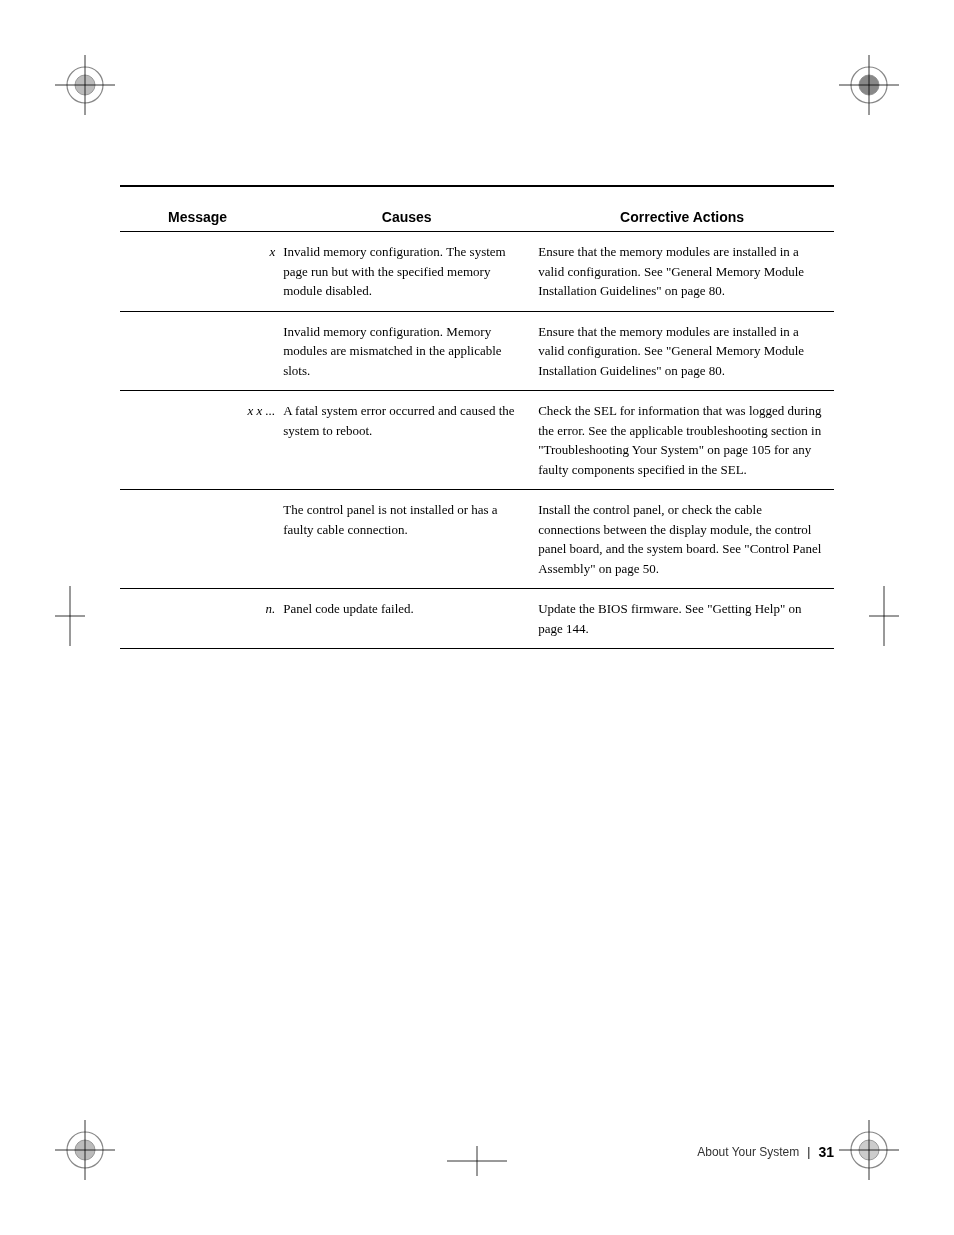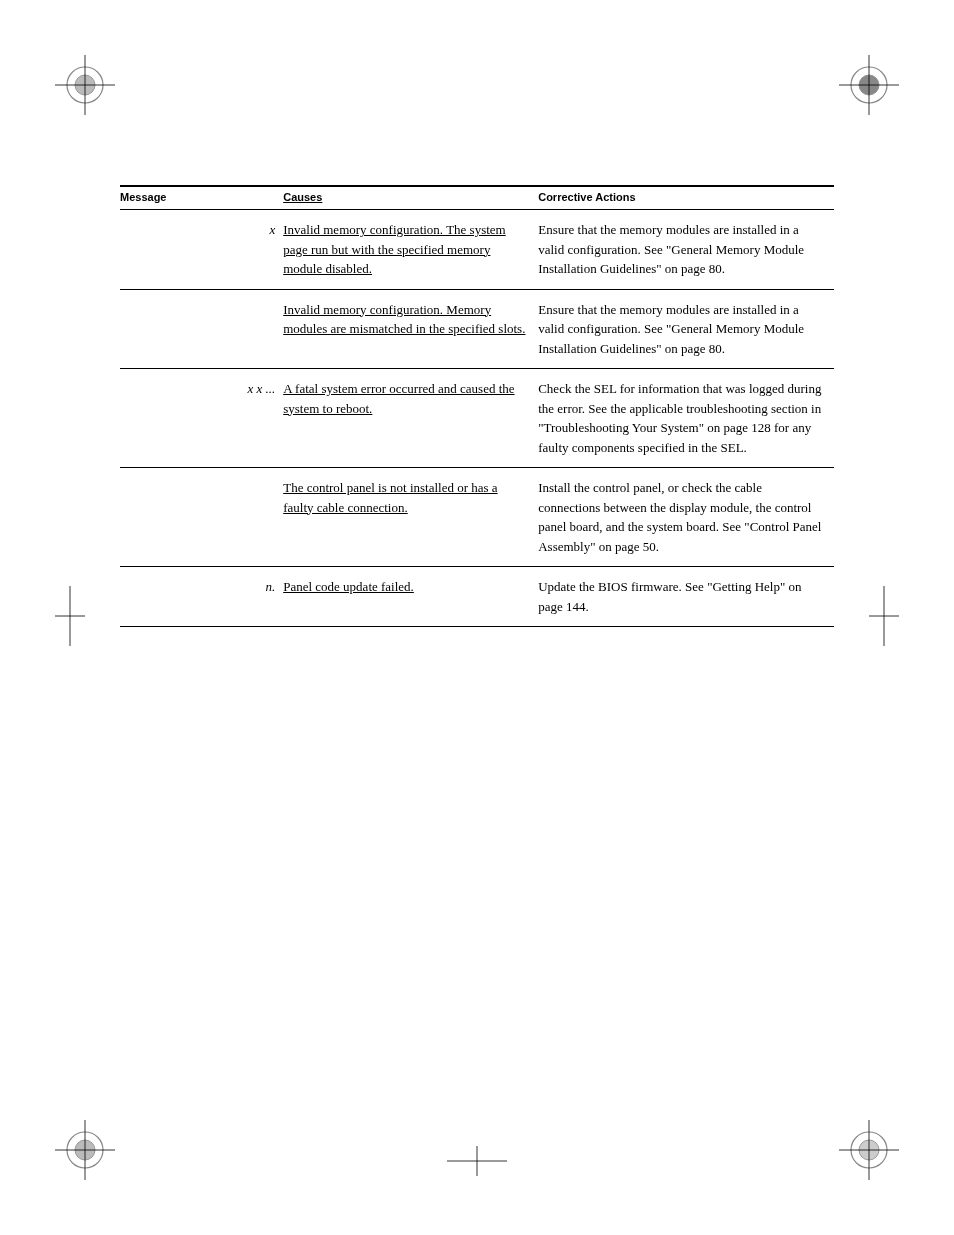--- a/index.html
+++ b/index.html
@@ -83,44 +83,43 @@
     }
 
     .data-table thead tr {
       border-top: 2px solid #000;
       border-bottom: 1.5px solid #000;
     }
 
     .data-table th {
       font-weight: bold;
       font-family: Arial, Helvetica, sans-serif;
-      font-size: 11px;
-      padding: 4px 8px 6px 0;
-      text-align: left;
+      font-size: 14px;
+      padding: 22px 8px 6px 0;
+      text-align: center;
       vertical-align: bottom;
     }
 
     .data-table td {
       padding: 10px 8px 10px 0;
       vertical-align: top;
       font-size: 13px;
       line-height: 1.5;
     }
 
     .data-table tbody tr {
       border-bottom: 1px solid #000;
     }
 
     .col-message {
       width: 160px;
     }
 
     .col-causes {
       width: 250px;
-      text-decoration: underline;
     }
 
     .col-actions {
       width: 290px;
     }
 
     .message-cell {
       font-style: italic;
       padding-top: 10px;
       vertical-align: middle;
@@ -230,43 +229,48 @@
         <tr>
           <td class="message-cell col-message">
             <em>x</em>
           </td>
           <td class="col-causes">Invalid memory configuration. The system page run but with the specified memory module disabled.</td>
           <td class="col-actions">Ensure that the memory modules are installed in a valid configuration. See "General Memory Module Installation Guidelines" on page 80.</td>
         </tr>
 
         <tr>
           <td class="message-cell col-message"></td>
-          <td class="col-causes">Invalid memory configuration. Memory modules are mismatched in the specified slots.</td>
+          <td class="col-causes">Invalid memory configuration. Memory modules are mismatched in the applicable slots.</td>
           <td class="col-actions">Ensure that the memory modules are installed in a valid configuration. See "General Memory Module Installation Guidelines" on page 80.</td>
         </tr>
 
         <tr>
           <td class="message-cell col-message">
             <em>x  x  ...</em>
           </td>
           <td class="col-causes">A fatal system error occurred and caused the system to reboot.</td>
-          <td class="col-actions">Check the SEL for information that was logged during the error. See the applicable troubleshooting section in "Troubleshooting Your System" on page 128 for any faulty components specified in the SEL.</td>
+          <td class="col-actions">Check the SEL for information that was logged during the error. See the applicable troubleshooting section in "Troubleshooting Your System" on page 105 for any faulty components specified in the SEL.</td>
         </tr>
 
         <tr>
           <td class="message-cell col-message"></td>
           <td class="col-causes">The control panel is not installed or has a faulty cable connection.</td>
           <td class="col-actions">Install the control panel, or check the cable connections between the display module, the control panel board, and the system board. See "Control Panel Assembly" on page 50.</td>
         </tr>
 
         <tr>
           <td class="message-cell col-message">
             <em>n.</em>
           </td>
           <td class="col-causes">Panel code update failed.</td>
           <td class="col-actions">Update the BIOS firmware. See "Getting Help" on page 144.</td>
         </tr>
       </tbody>
     </table>
   </div>
 
+  <div class="footer">
+    <span class="footer-text">About Your System</span>
+    <span class="footer-separator">|</span>
+    <span class="footer-page">31</span>
+  </div>
 
 </div>
 
 </body></html>

